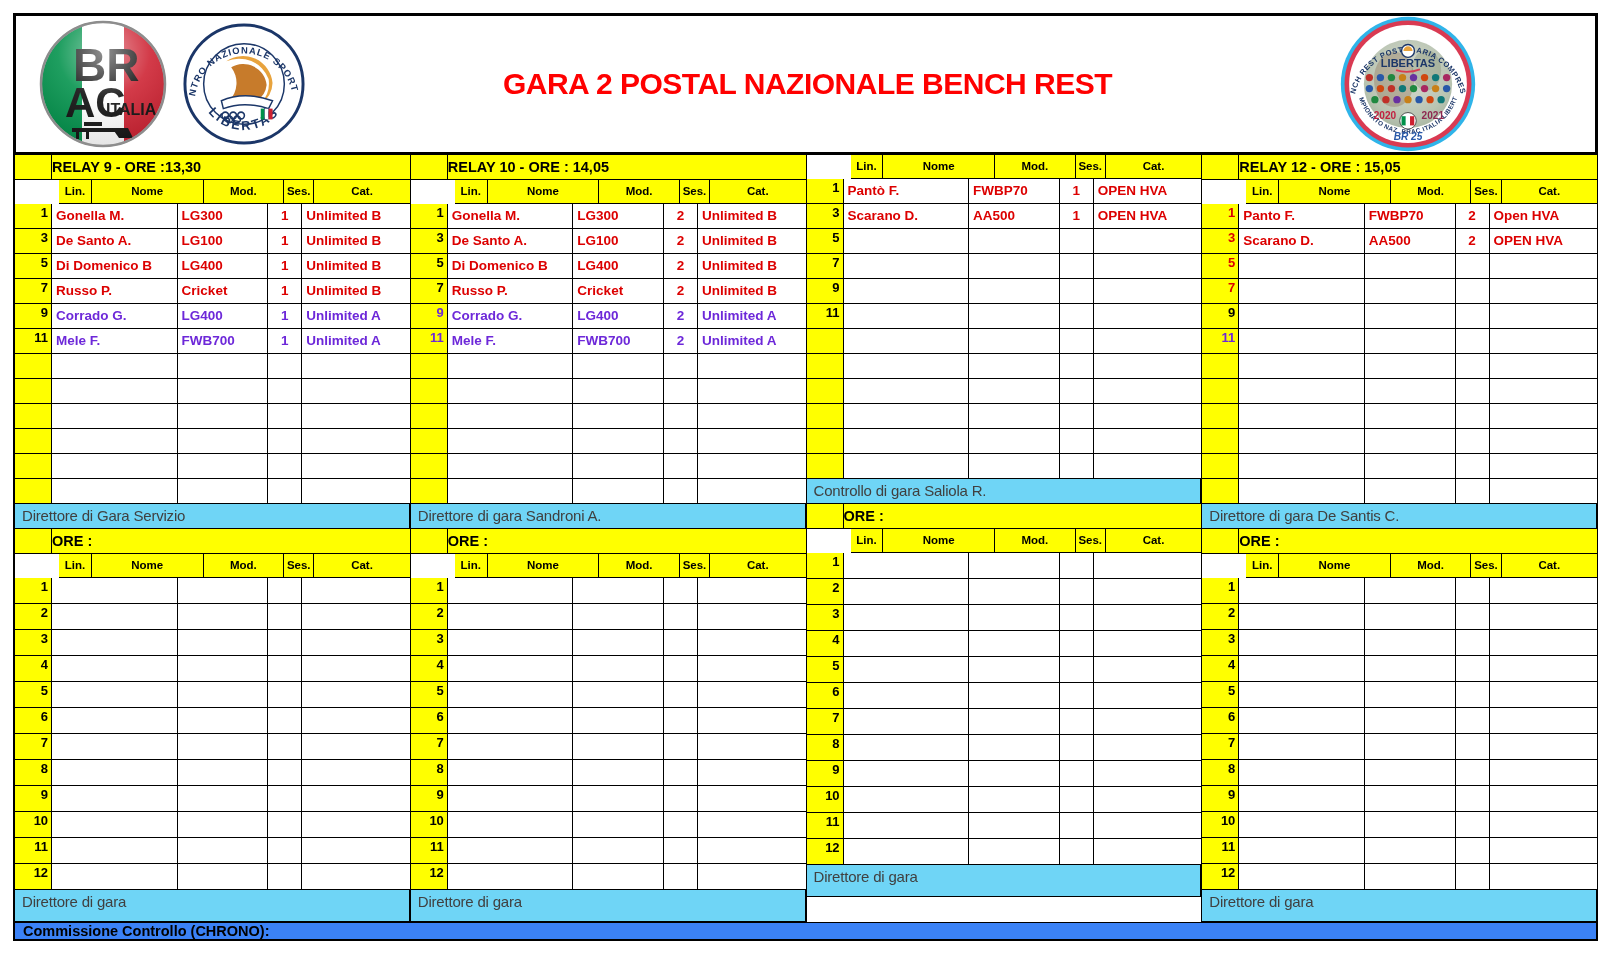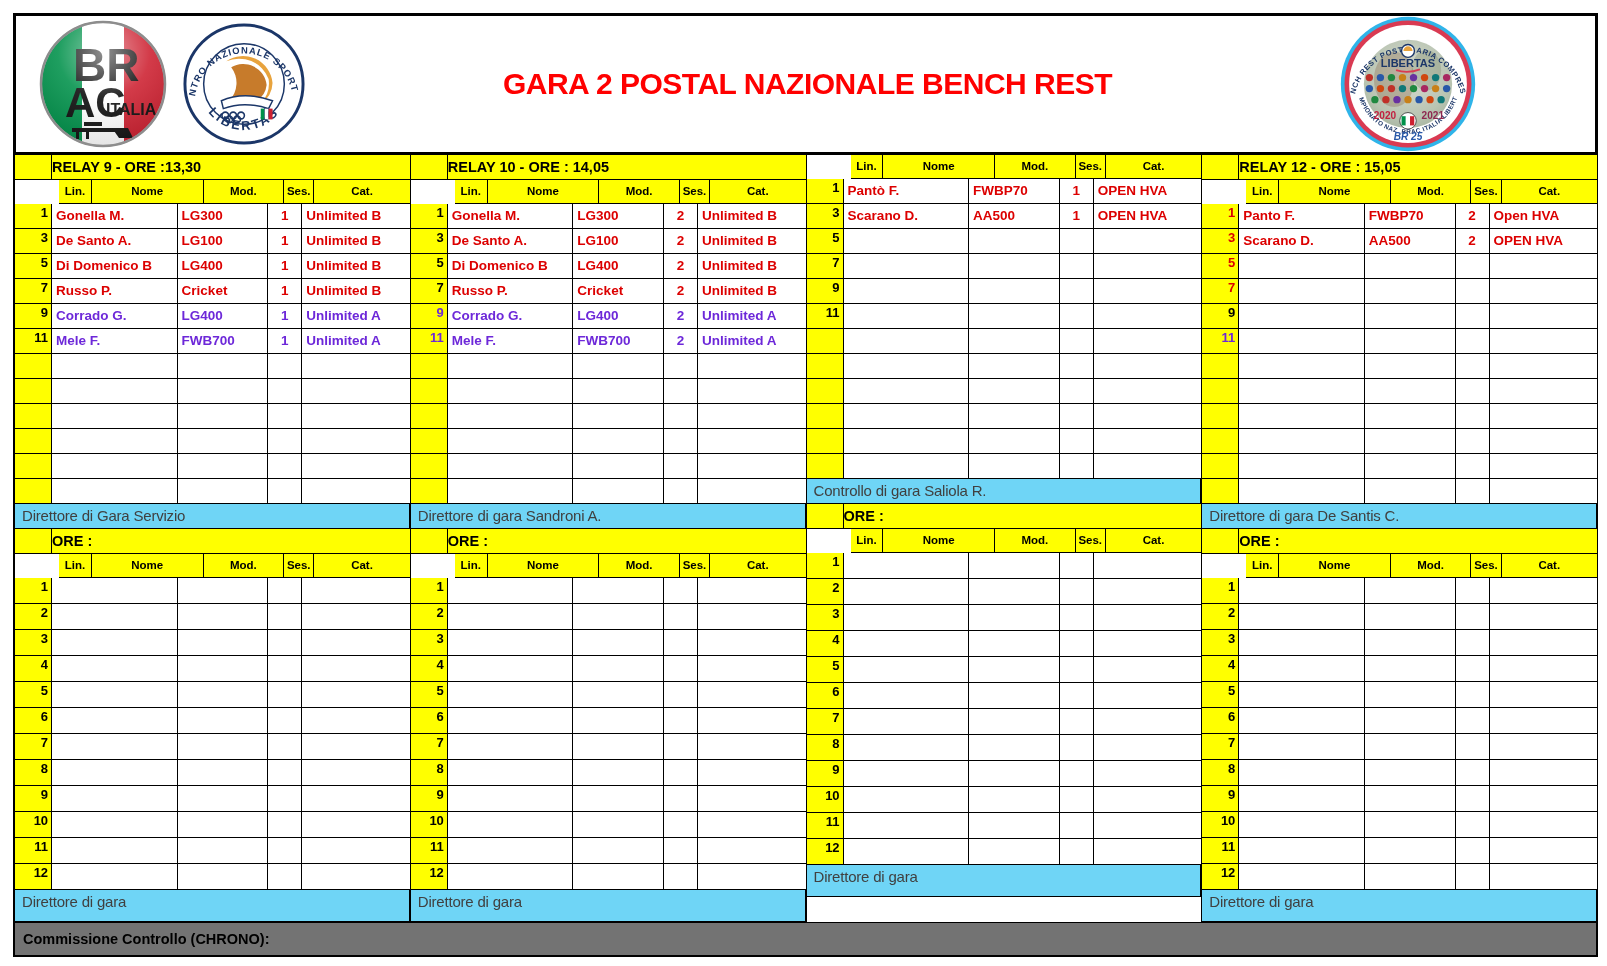--- a/index.html
+++ b/index.html
@@ -34,21 +34,21 @@
   .r-num{height:26px;}
   .lin-num{text-align:right;padding-right:3px;font-weight:bold;font-size:13px;line-height:15px;padding-top:1px;}
   .d-cell{font-weight:bold;font-size:13.5px;line-height:24px;padding-left:4px;background:#fff;}
   .d-ses{text-align:center;padding-left:0;}
   .t-red{color:#DC0000;}
   .t-blue{color:#6d28d9;}
   .t-black{color:#000;}
   .dir-band{height:25px;background:#6FD5F6;border-right:1px solid #000;border-bottom:1px solid #000;box-sizing:border-box;font-size:15px;letter-spacing:-0.2px;line-height:24px;padding-left:7px;color:#404040;overflow:hidden;white-space:nowrap;}
   .dir-band.h24{height:32px;}
   
-  .footer-row{display:flex;height:35px;border:2px solid #000;border-top-width:1px;box-sizing:border-box;background:#737373;gap:24px;}
+  .footer-row{display:flex;height:19px;border:2px solid #000;border-top-width:1px;box-sizing:border-box;background:#3b82f6;gap:24px;}
   .footer-cell{flex:1 1 50%;font-weight:bold;font-size:14.5px;display:flex;align-items:center;padding-left:8px;box-sizing:border-box;color:#000;}
   .footer-cell.rightf{border-left:2px solid #000;}
 </style>
 </head>
 <body>
 
 <div class="sheet">
 
   <div class="header-box">
 

